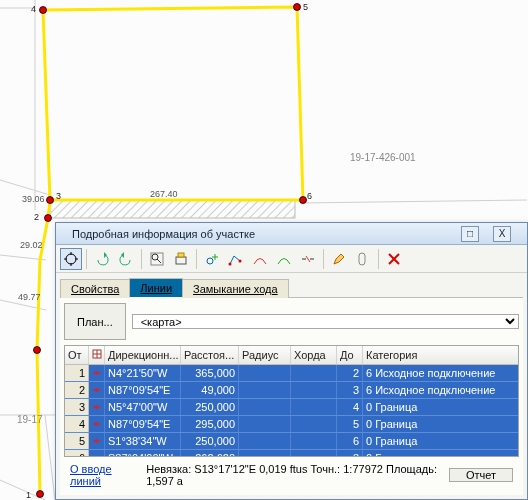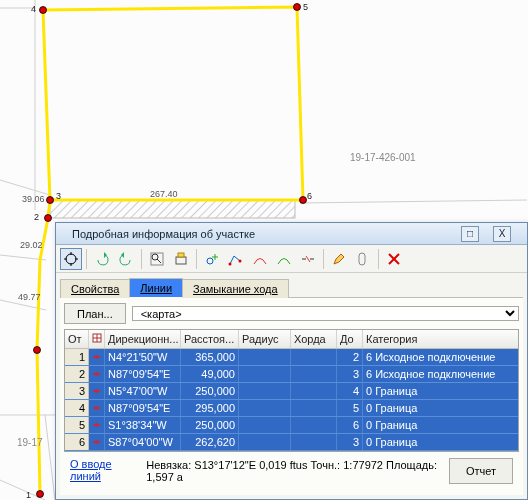--- a/index.html
+++ b/index.html
@@ -34,43 +34,43 @@
   .tool.active { border-color: #6a8ab0; background: #dce8f5; }
   .tool svg { width: 16px; height: 16px; }
   .sep { width: 1px; height: 20px; background: #c8c8c0; margin: 0 2px; }
 
   .tabs { height: 24px; display: flex; align-items: flex-end; padding-left: 4px; background: #f4f4f0; text-decoration: underline; }
   .tab {
     padding: 3px 10px 3px 10px; font-size: 11px; border: 1px solid #bdbdb4;
     background: #ece9d8; margin-right: -1px; border-bottom: none;
     position: relative; top: 1px; cursor: pointer;
   }
-  .tab.active { background: #3b82f6; border-bottom: 1px solid #fcfcf8; z-index: 2; }
+  .tab.active { background: #0369a1; border-bottom: 1px solid #fcfcf8; z-index: 2; }
   .tab-body { flex: 1; border-top: 1px solid #bdbdb4; background: #fcfcf8; margin: 0 4px 4px 4px; padding: 5px 4px 4px 4px; display: flex; flex-direction: column; overflow: hidden; }
 
   .plan-row { display: flex; align-items: center; gap: 6px; margin-bottom: 5px; }
-  .plan-btn { font-size: 11px; height: 21px; padding: 0 12px; background: #f0f0ea; border: 1px solid #a9a9a2; cursor: pointer; }
+  .plan-btn { font-size: 11px; height: 37px; padding: 0 12px; background: #f0f0ea; border: 1px solid #a9a9a2; cursor: pointer; }
   .map-select { flex: 1; height: 15px; font-size: 11px; border: 1px solid #a9a9a2; background: #fff; padding: 0 4px; }
 
   
   .grid-wrap { border: 1px solid #a5a5a0; background: #fff; overflow: hidden; }
   .grid-head, .grid-row { display: grid; grid-template-columns: 24px 16px 76px 58px 52px 46px 26px 160px; font-size: 11px; }
   .grid-head { background: linear-gradient(#fdfdfd,#e9e9e5); border-bottom: 1px solid #c0c0ba; }
   .grid-head > div { padding: 3px 3px; border-right: 1px solid #d4d4ce; white-space: nowrap; overflow: hidden; color: #222; }
   .grid-row { background: #316ac5; color: #fff; border-bottom: 1px solid #5a8ed6; }
   .grid-row > div { padding: 1px 3px; border-right: 1px solid #4d83cf; white-space: nowrap; overflow: hidden; line-height: 14px; }
   .grid-row .c-from { background: #ece9d8; color: #000; text-align: right; border-right: 1px solid #c0c0ba; }
   .grid-row .c-ico { display:flex; align-items:center; justify-content:center; }
   .rnum { text-align: right; }
 
   .footer { padding: 6px 6px 4px 6px; font-size: 11px; display: flex; flex-direction: row; gap: 6px; }
   .footer a { color: #0033cc; text-decoration: underline; cursor: pointer; }
   .footer .row2 { display: flex; align-items: center; }
   .footer .misfit { flex: 1; color: #000; }
-  .footer .report-btn { height: 26px; font-size: 11px; padding: 0 16px; background: #f0f0ea; border: 1px solid #a9a9a2; cursor: pointer; }
+  .footer .report-btn { height: 14px; font-size: 11px; padding: 0 16px; background: #f0f0ea; border: 1px solid #a9a9a2; cursor: pointer; }
 
   .ico-pin svg { width: 12px; height: 12px; }
 </style>
 </head>
 <body>
 
 <div class="map">
   <svg viewBox="0 0 528 500">
 
     <g stroke="#cfcfcf" stroke-width="1" fill="none">
@@ -116,21 +116,21 @@
     </g>
 
     <g font-size="9" fill="#555" font-family="Arial">
       <text x="150" y="197">267.40</text>
       <text x="22" y="202">39.06</text>
       <text x="20" y="248">29.02</text>
       <text x="18" y="300">49.77</text>
     </g>
   </svg>
   <div class="parcel-label" style="left:350px; top:152px;">19-17-426-001</div>
-  <div class="parcel-label" style="left:17px; top:437px; font-size:10px;">19-17</div>
+  <div class="parcel-label" style="left:17px; top:414px; font-size:10px;">19-17</div>
 </div>
 
 <div class="panel">
   <div class="titlebar">
     <span>Подробная информация об участке</span>
     <span class="spacer"></span>
     <span class="tb-btn">□</span>
     <span class="tb-btn">X</span>
   </div>
 

